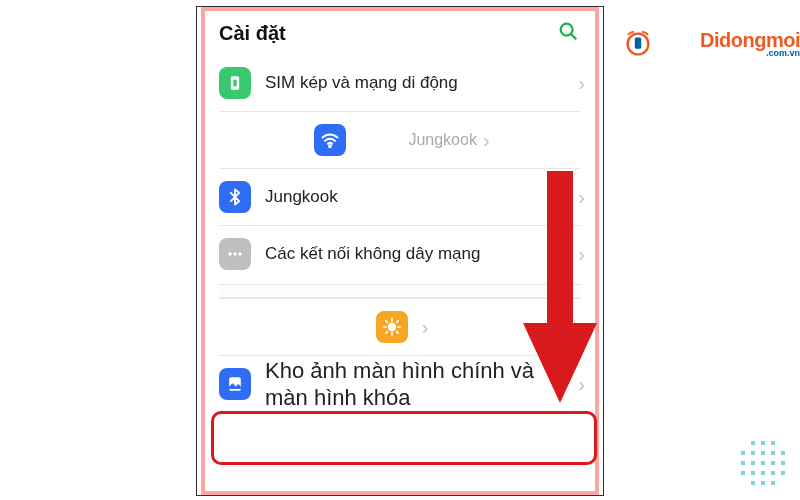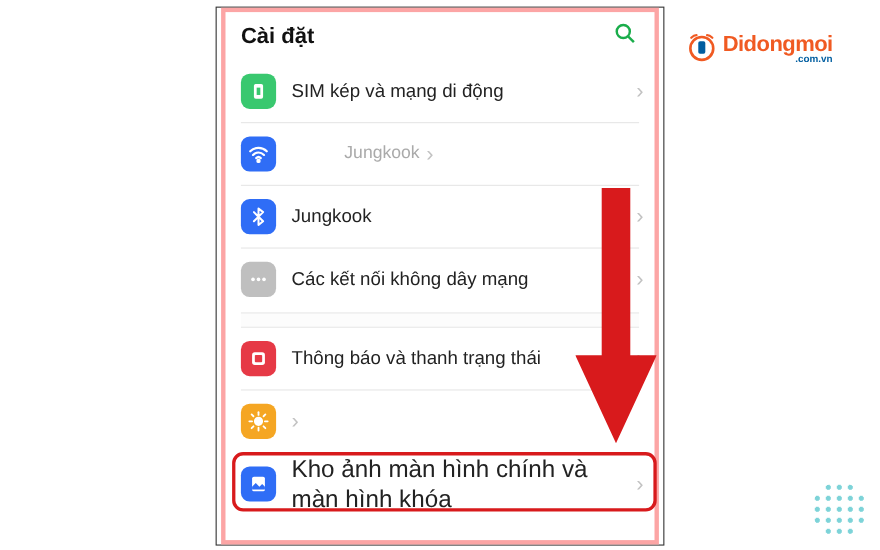--- a/index.html
+++ b/index.html
@@ -41,20 +41,21 @@
   }
   .settings-list {
     padding: 0;
   }
   .row {
     height: 56px;
     display: flex;
     align-items: center;
     padding: 0 10px 0 14px;
     cursor: pointer;
+    justify-content: center;
   }
   .sep {
     height: 1px;
     background: #e6e6e6;
     margin-left: 14px;
     margin-right: 14px;
   }
   .group-gap {
     height: 14px;
     border-top: 1px solid #e8e8e8;
@@ -96,20 +97,21 @@
   .red-arrow {
     position: absolute;
     pointer-events: none;
   }
   .logo {
     position: absolute;
     right: 0; top: 24px;
     width: 178px; height: 40px;
     display: flex;
     align-items: center;
+    justify-content: space-between;
   }
   .logo-icon {
     width: 32px; height: 32px;
     position: relative;
     margin-right: 3px;
   }
   .logo-text {
     display: flex;
     flex-direction: column;
     line-height: 1;
@@ -202,30 +204,20 @@
               <circle cx="12" cy="12" r="2"></circle>
               <circle cx="18" cy="12" r="2"></circle>
             </svg>
         </div>
         <div class="row-label">Các kết nối không dây mạng</div>
         <div class="chevron">›</div>
       </div>
 
       <div class="group-gap"></div>
 
-      <div class="row">
-        <div class="icon" style="background:#e63946">
-          <svg viewBox="0 0 24 24" fill="#fff">
-              <rect x="5" y="5" width="14" height="14" rx="3"></rect>
-              <rect x="8" y="8" width="8" height="8" rx="1" fill="#e63946"></rect>
-            </svg>
-        </div>
-        <div class="row-label">Thông báo và thanh trạng thái</div>
-        <div class="chevron">›</div>
-      </div>
       <div class="sep"></div>
 
       <div class="row">
         <div class="icon" style="background:#f5a623">
           <svg viewBox="0 0 24 24" fill="none" stroke="#fff" stroke-width="2" stroke-linecap="round">
             <circle cx="12" cy="12" r="4" fill="#fff"></circle>
             <line x1="12" y1="2" x2="12" y2="5"></line>
               <line x1="12" y1="19" x2="12" y2="22"></line>
             <line x1="2" y1="12" x2="5" y2="12"></line>
               <line x1="19" y1="12" x2="22" y2="12"></line>

